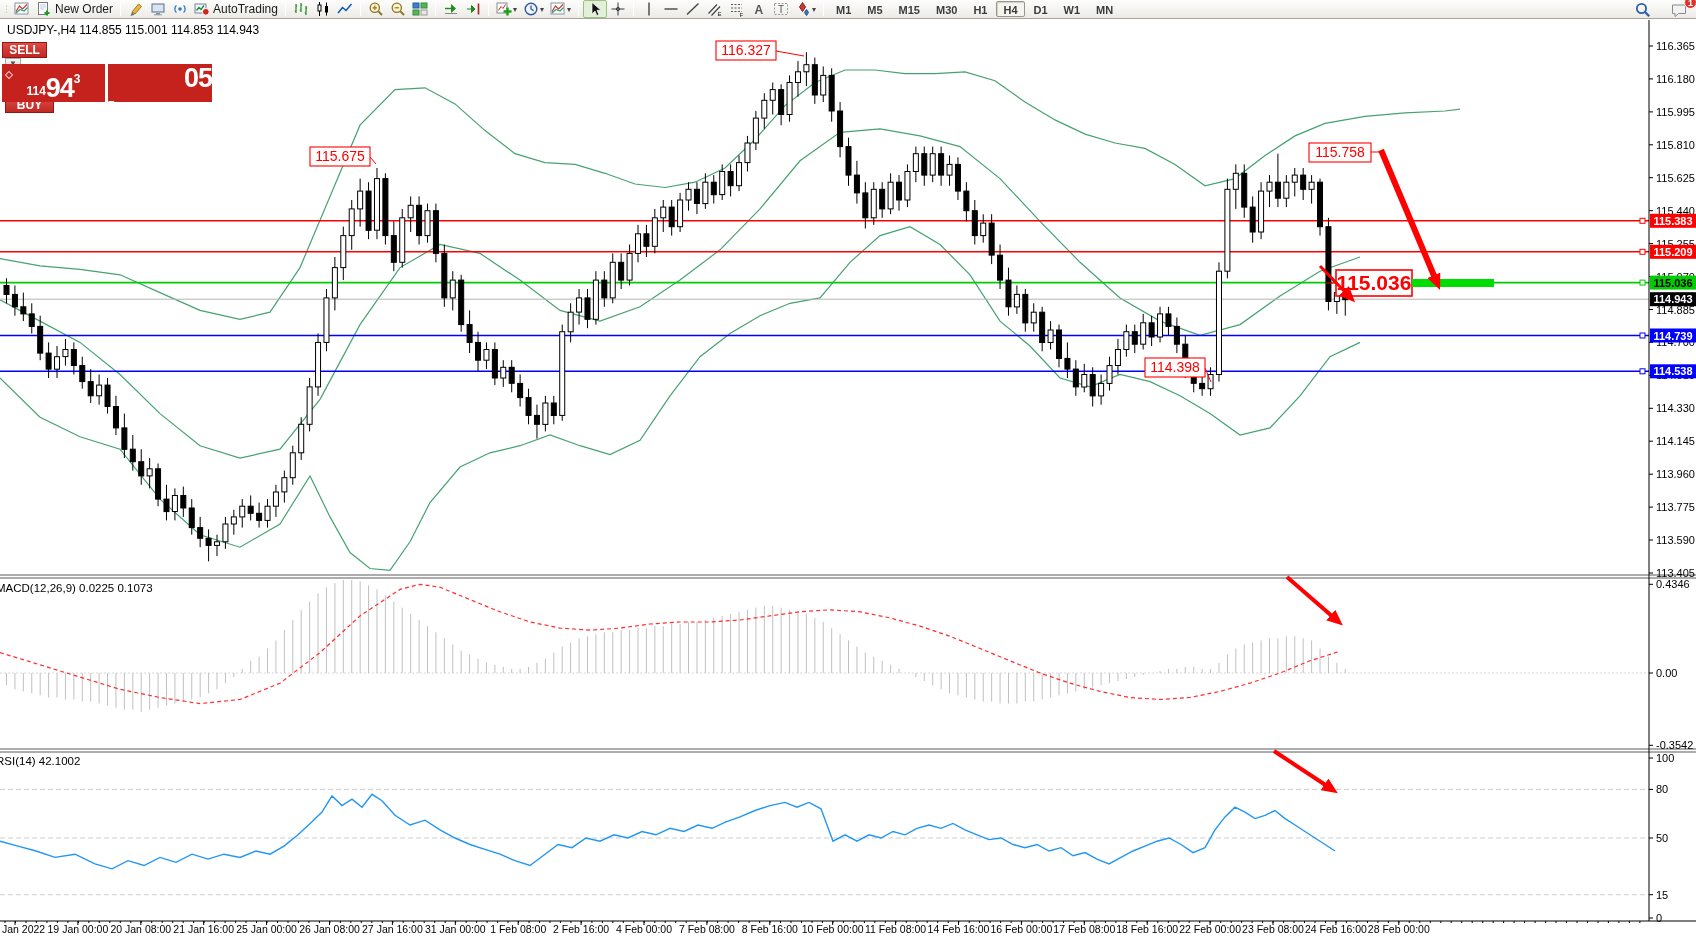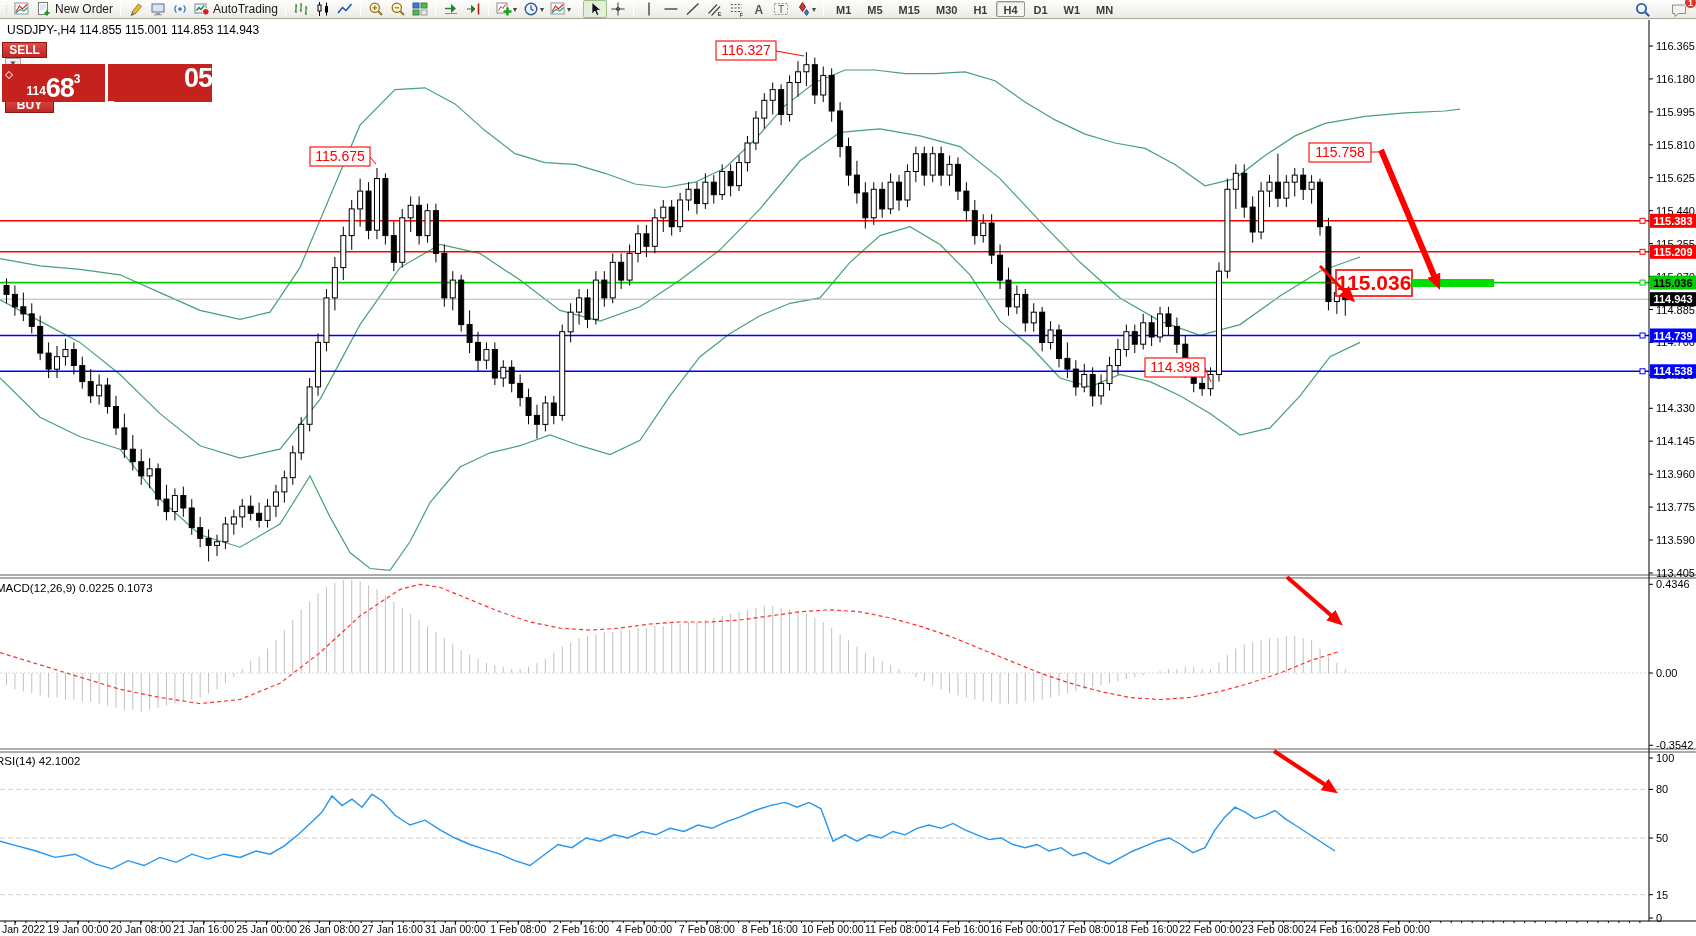--- a/index.html
+++ b/index.html
@@ -1177,21 +1177,21 @@
     <div id="oc-row1">
       <div class="oc-btn" id="oc-sell-btn">SELL</div>
       <div class="oc-spin" style="margin-left:3px">▼</div>
       <div id="oc-vol">1.00</div>
       <div class="oc-spin">▲</div>
       <div class="oc-btn" id="oc-buy-btn">BUY</div>
     </div>
     <div id="oc-row2">
       <div class="oc-price" id="oc-sell-price">
         <span class="oc-small">114</span>
-          <span class="oc-big">68</span>
+          <span class="oc-big">94</span>
           <span class="oc-sup">3</span>
       </div>
       <div class="oc-price" id="oc-buy-price">
         <span class="oc-small">115</span>
           <span class="oc-big">05</span>
           <span class="oc-sup">7</span>
       </div>
     </div>
     <div id="oc-toggle"></div>
   </div>

